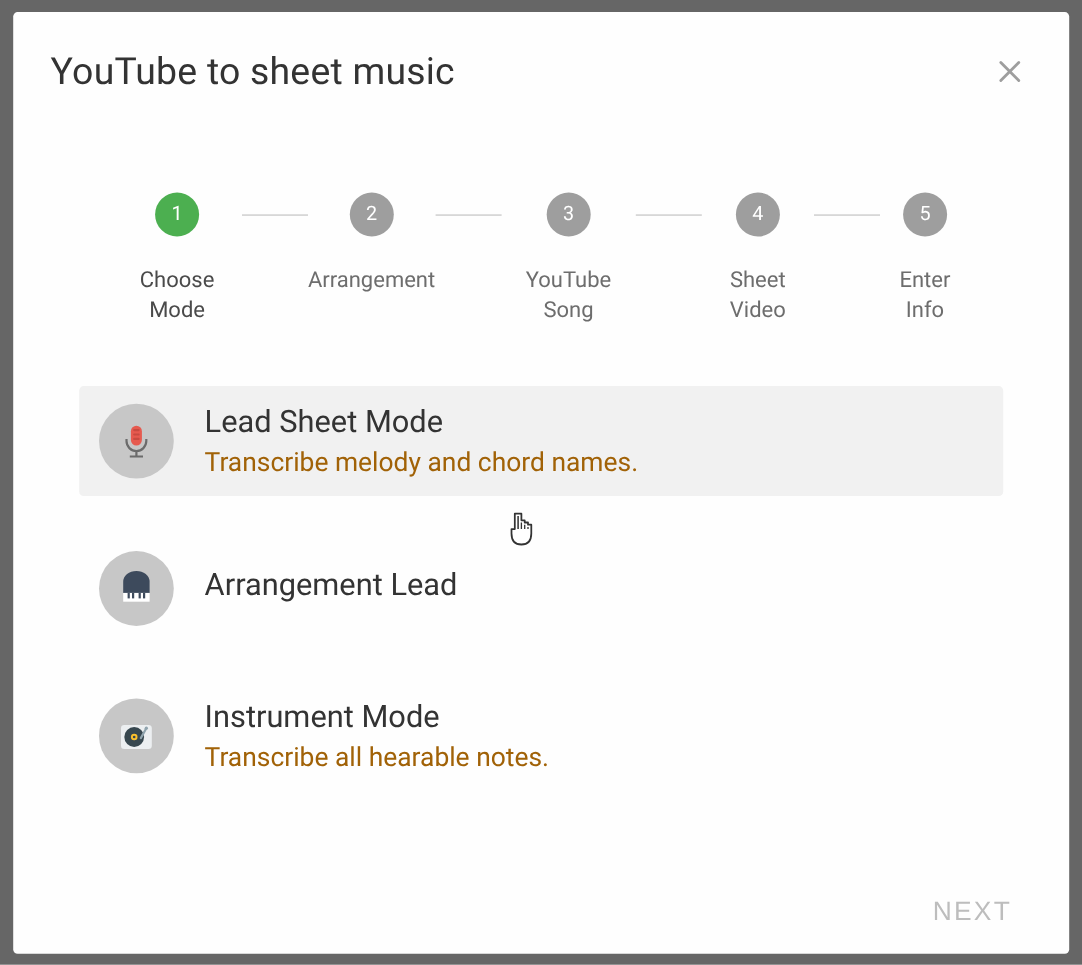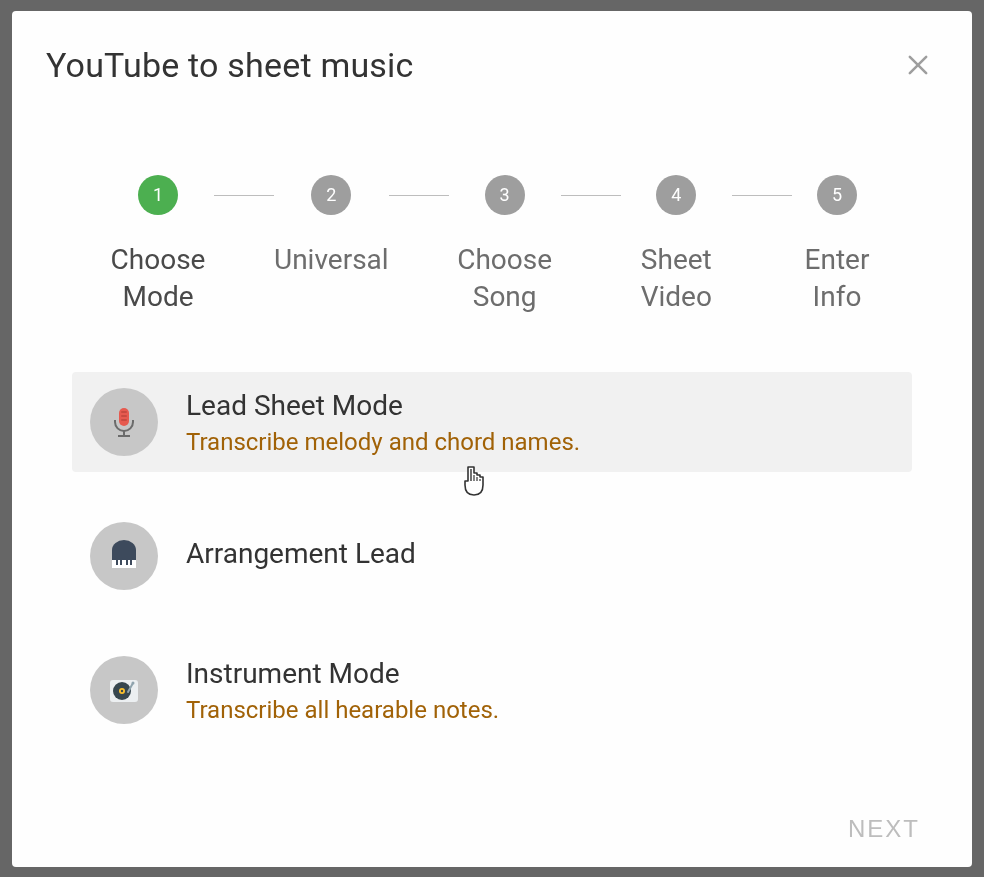--- a/index.html
+++ b/index.html
@@ -90,21 +90,21 @@
     .step-connector {
       height: 1px;
       background: #bdbdbd;
       flex: 1;
       margin-top: 20px;
       min-width: 60px;
     }
 
     .step-label {
       margin-top: 26px;
-      font-size: 28px;
+      font-size: 20px;
       color: #6d6d6d;
       text-align: center;
       line-height: 1.35;
       max-width: 150px;
     }
     .step.active .step-label {
       color: #4a4a4a;
     }
 
     .options {
@@ -200,26 +200,26 @@
   </div>
 
   <div class="stepper">
     <div class="step active">
       <div class="step-circle">1</div>
       <div class="step-label">Choose Mode</div>
     </div>
     <div class="step-connector"></div>
     <div class="step">
       <div class="step-circle">2</div>
-      <div class="step-label">Universal</div>
+      <div class="step-label">Arrangement</div>
     </div>
     <div class="step-connector"></div>
     <div class="step">
       <div class="step-circle">3</div>
-      <div class="step-label">Choose Song</div>
+      <div class="step-label">YouTube Song</div>
     </div>
     <div class="step-connector"></div>
     <div class="step">
       <div class="step-circle">4</div>
       <div class="step-label">Sheet Video</div>
     </div>
     <div class="step-connector"></div>
     <div class="step">
       <div class="step-circle">5</div>
       <div class="step-label">Enter Info</div>

